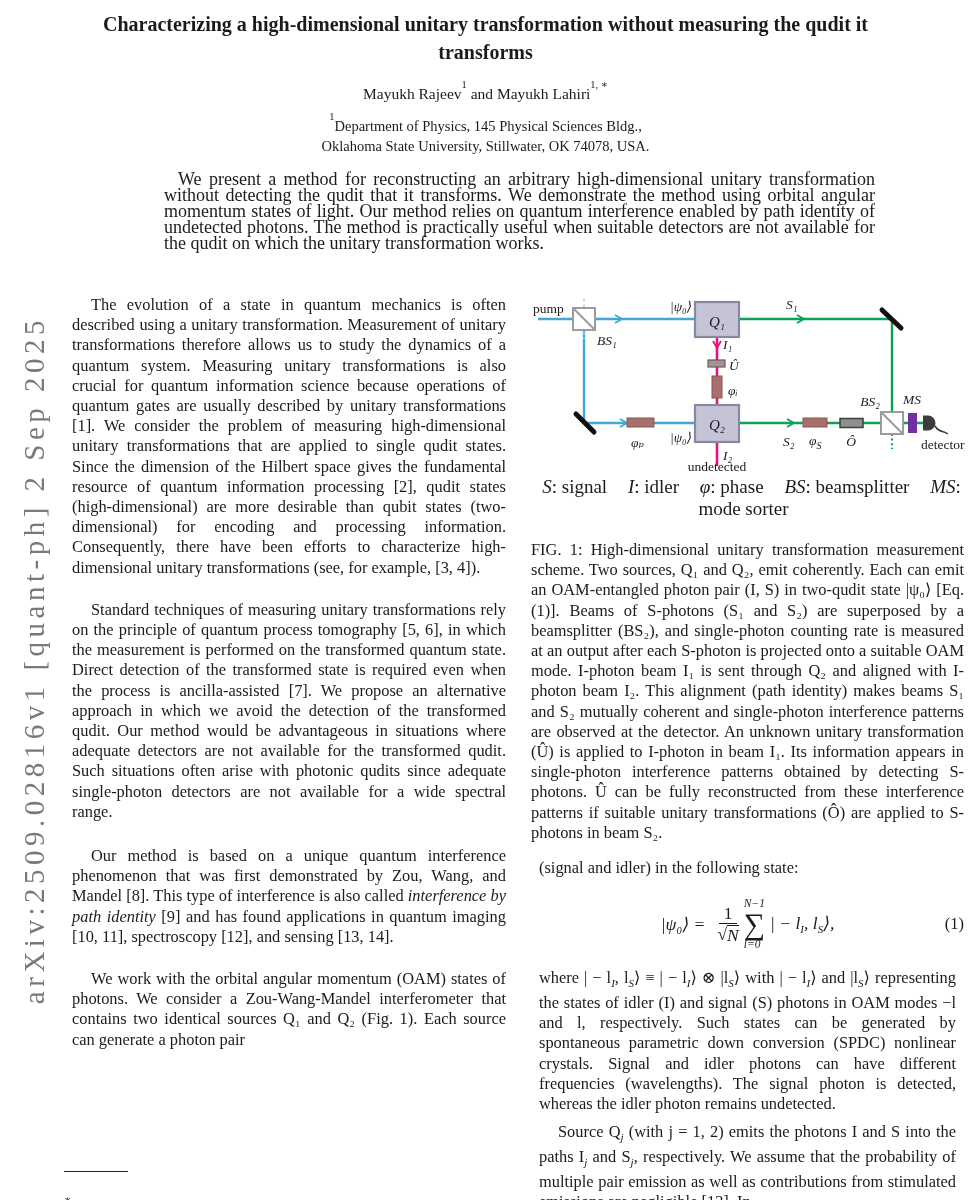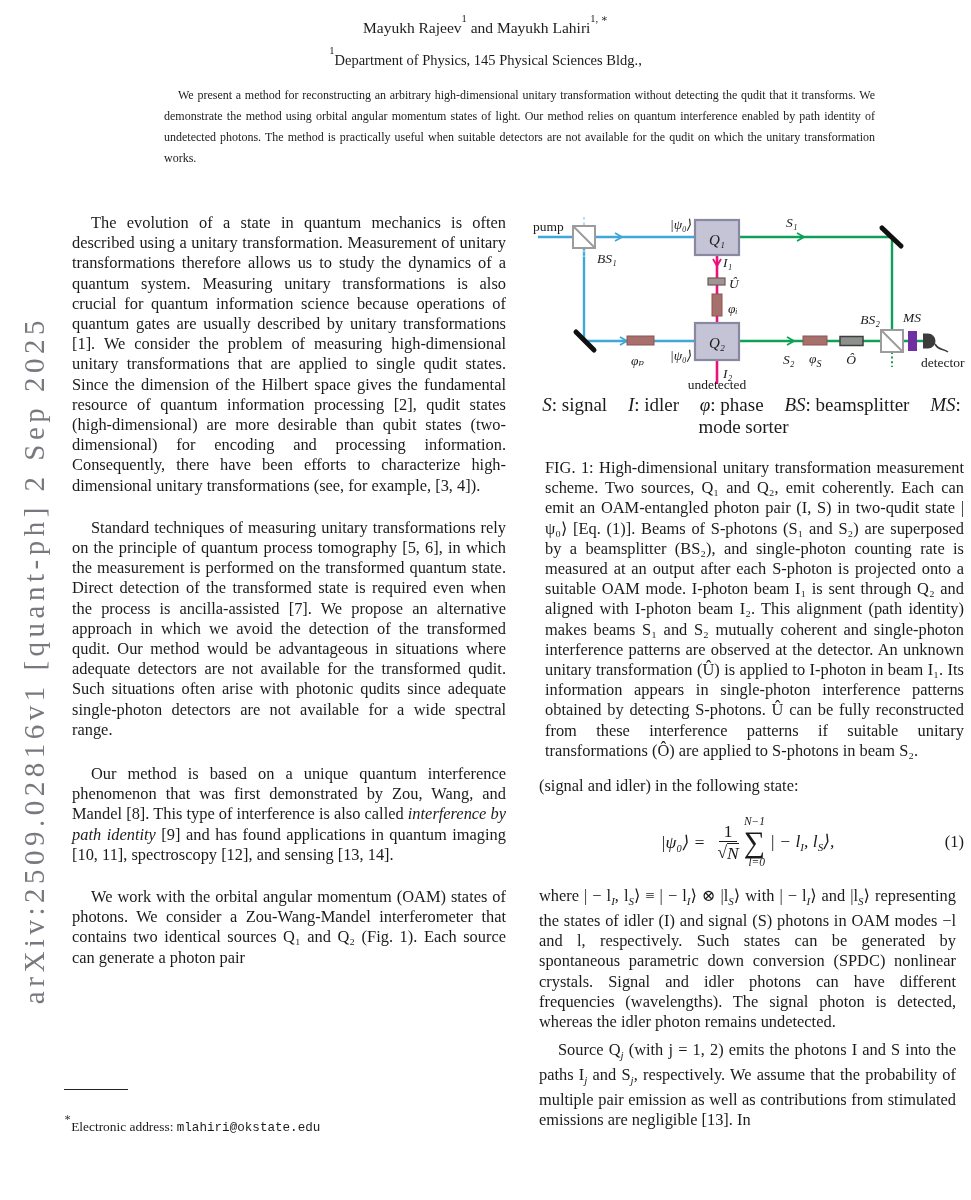--- a/index.html
+++ b/index.html
@@ -8,21 +8,21 @@
   
   .watermark{position:absolute;left:34px;top:660px;white-space:nowrap;
              transform:translate(-50%,-50%) rotate(-90deg);
              font-size:29px;letter-spacing:4.5px;color:#78787f;}
   
   .title{font-size:20px;font-weight:bold;text-align:center;margin:10px 58px 0 58px;
          line-height:28px;}
   .authors{text-align:center;margin-top:17px;font-size:15.5px;}
   sup.s{font-size:10.5px;position:relative;top:-5px;}
   .affil{text-align:center;font-size:14.5px;line-height:20px;margin-top:9px;}
-  .abstract{margin:15px 96px 0 164px;font-size:12px;line-height:21px;
+  .abstract{margin:15px 96px 0 164px;font-size:18px;line-height:16px;
             text-align:justify;text-indent:14px;}
   
   .columns{display:flex;margin:36px 0 0 64px;height:936px;}
   .col-left{width:450px;margin-right:17px;display:flex;flex-direction:column;}
   .col-right{width:433px;}
   p{margin:8px;}
   .bp{font-size:16.4px;line-height:20.2px;text-align:justify;}
   .indent{text-indent:19px;}
   .gap{margin-bottom:14px;}
   .it{font-style:italic;}
@@ -32,50 +32,52 @@
   .mono{font-family:"Liberation Mono","DejaVu Sans Mono",monospace;font-size:12.6px;}
   
   figure{margin:0;}
   .fig-svg{display:block;}
   .fig-svg text{font-family:"Liberation Serif","DejaVu Serif",serif;fill:#1b1b1b;}
   .lab{font-size:13.5px;font-style:italic;}
   .rom{font-size:13.5px;font-style:normal;}
   .qlab{font-size:15px;font-style:italic;}
   .legend{text-align:center;font-size:19px;margin-top:4px;}
   .leg-item{margin:0 8px;}
-  figcaption{margin-top:20px;font-size:15.1px;line-height:20px;text-align:justify;margin-left:14px;}
+  figcaption{margin-top:20px;font-size:15.1px;line-height:20px;text-align:justify;}
   .intro-line{margin-top:15px;}
   
   .equation{position:relative;display:flex;align-items:center;justify-content:center;
             margin:15px 0 11px 0;font-size:17.5px;min-height:62px;}
   .eq-lhs{font-style:italic;margin-right:12px;}
   .frac{display:inline-flex;flex-direction:column;align-items:center;line-height:1.05;}
   .frac .num{padding:0 5px;border-bottom:1.3px solid #1b1b1b;}
   .frac .den{display:inline-flex;padding-top:1px;}
   .frac .den .arg{font-style:italic;border-top:1.2px solid #1b1b1b;}
-  .sum{display:inline-flex;flex-direction:column;align-items:flex-end;font-size:11.5px;
+  .sum{display:inline-flex;flex-direction:column;align-items:flex-start;font-size:11.5px;
        font-style:italic;margin:0 5px;line-height:1.1;}
   .sum .sym{font-size:30px;font-style:normal;line-height:0.95;}
   .ket{font-style:italic;text-align:right;}
   .sub{font-size:11px;vertical-align:-3.5px;font-style:italic;}
   .eq-num{position:absolute;right:0;font-size:16.5px;}
   .wp{margin-top:13px;}
 </style>
 </head>
 <body>
 
 <div class="page">
 
   <div class="watermark">arXiv:2509.02816v1 [quant-ph] 2 Sep 2025</div>
 
+  <div class="title">Characterizing a high-dimensional unitary transformation without measuring the qudit it transforms</div>
 
   <div class="authors"><span>Mayukh Rajeev</span><sup class="s">1</sup><span> and Mayukh Lahiri</span><sup class="s">1, ∗</sup></div>
 
   <div class="affil">
     <div><sup class="s">1</sup><span>Department of Physics, 145 Physical Sciences Bldg.,</span></div>
+    <div>Oklahoma State University, Stillwater, OK 74078, USA.</div>
   </div>
 
   <p class="abstract">We present a method for reconstructing an arbitrary high-dimensional unitary transformation without detecting the qudit that it transforms. We demonstrate the method using orbital angular momentum states of light. Our method relies on quantum interference enabled by path identity of undetected photons. The method is practically useful when suitable detectors are not available for the qudit on which the unitary transformation works.</p>
 
   <div class="columns">
 
     <div class="col-left">
       <p class="bp indent gap">The evolution of a state in quantum mechanics is often described using a unitary transformation. Measurement of unitary transformations therefore allows us to study the dynamics of a quantum system. Measuring unitary transformations is also crucial for quantum information science because operations of quantum gates are usually described by unitary transformations [1]. We consider the problem of measuring high-dimensional unitary transformations that are applied to single qudit states. Since the dimension of the Hilbert space gives the fundamental resource of quantum information processing [2], qudit states (high-dimensional) are more desirable than qubit states (two-dimensional) for encoding and processing information. Consequently, there have been efforts to characterize high-dimensional unitary transformations (see, for example, [3, 4]).</p>
       <p class="bp indent gap" style="margin-bottom:16px;">Standard techniques of measuring unitary transformations rely on the principle of quantum process tomography [5, 6], in which the measurement is performed on the transformed quantum state. Direct detection of the transformed state is required even when the process is ancilla-assisted [7]. We propose an alternative approach in which we avoid the detection of the transformed qudit. Our method would be advantageous in situations where adequate detectors are not available for the transformed qudit. Such situations often arise with photonic qudits since adequate single-photon detectors are not available for a wide spectral range.</p>
       <p class="bp indent gap"><span>Our method is based on a unique quantum interference phenomenon that was first demonstrated by Zou, Wang, and Mandel [8]. This type of interference is also called </span><span class="it">interference by path identity</span><span> [9] and has found applications in quantum imaging [10, 11], spectroscopy [12], and sensing [13, 14].</span></p>

